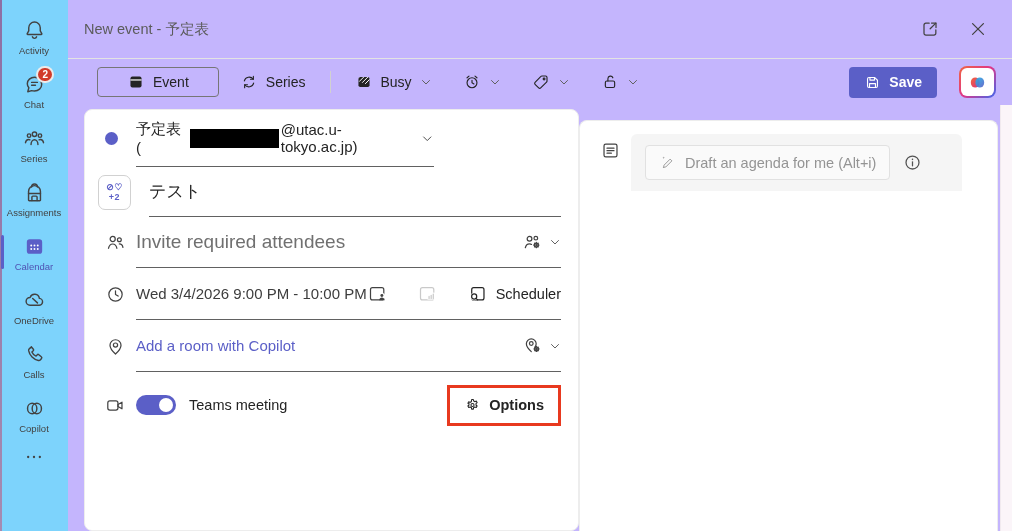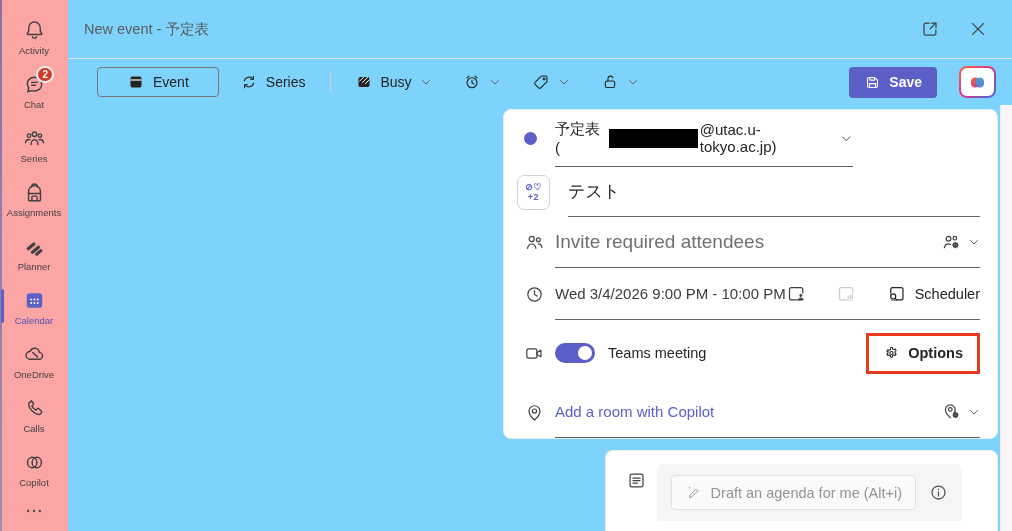--- a/index.html
+++ b/index.html
@@ -2,53 +2,53 @@
 <html><head>
 <meta charset="utf-8">
 <style>
   * { box-sizing: border-box; margin: 0; padding: 0; }
   html,body { width:1012px; height:531px; overflow:hidden; }
   body { font-family:"Liberation Sans", sans-serif; background:#faf4f8; color:#242424; }
   svg { display:block; }
   .app { display:flex; width:1012px; height:531px; }
 
   
-  .rail { width:68px; flex:none; background:#fca5a5; display:flex; flex-direction:column; align-items:center; padding-top:10px; position:relative; overflow:hidden; }
+  .rail { width:68px; flex:none; background:#7dd3fc; display:flex; flex-direction:column; align-items:center; padding-top:10px; position:relative; overflow:hidden; }
   .rail::before { content:''; position:absolute; left:0; top:0; bottom:0; width:2px; background:linear-gradient(#8d6fa4,#a58bb1); }
   .rail-item { width:100%; height:54px; flex:none; display:flex; flex-direction:column; align-items:center; justify-content:center; gap:3px; color:#424242; position:relative; cursor:pointer; }
   .rail-item svg { width:23px; height:23px; }
   .rail-label { font-size:9.5px; color:#424242; }
   .rail-item.selected .rail-label { color:#4f52b2; }
   .rail-item.selected::before { content:''; position:absolute; left:1px; top:9px; width:3px; height:34px; border-radius:3px; background:#5b5fc7; }
   .badge { position:absolute; top:2px; right:14px; min-width:17px; height:17px; padding:0 4px; border-radius:9px; background:#d13b2a; color:#fff; font-size:10px; font-weight:700; display:flex; align-items:center; justify-content:center; border:2px solid #ebebeb; }
   .rail-more { margin-top:2px; height:26px; }
 
   
-  .main { flex:1; min-width:0; display:flex; flex-direction:column; background:#7dd3fc; }
+  .main { flex:1; min-width:0; display:flex; flex-direction:column; background:#c4b5fd; }
   .titlebar { height:59px; flex:none; display:flex; align-items:center; padding:0 24px 0 16px; border-bottom:1px solid #e3e3e3; }
   .dlg-title { font-size:14.5px; color:#5b5b5b; }
   .titlebar-actions { margin-left:auto; display:flex; align-items:center; gap:28px; color:#424242; }
   .icon-btn { background:none; border:none; color:#424242; cursor:pointer; padding:0; }
   .icon-btn svg { width:20px; height:20px; }
 
   .toolbar { height:46px; flex:none; display:flex; align-items:center; padding:0 16px 0 29px; gap:11px; }
   .tb-btn { display:flex; align-items:center; gap:8px; font-size:14px; color:#242424; background:none; border:none; border-radius:4px; padding:6px 10px; cursor:pointer; }
   .tb-btn svg { width:18px; height:18px; }
   .tb-btn.selected { border:1px solid #767676; padding:5px 29px; }
   .chev { width:12px !important; height:12px !important; color:#616161; }
   .tb-divider { width:1px; height:22px; background:#d1d1d1; margin:0 3px; }
   .save-btn { margin-left:auto; display:flex; align-items:center; gap:8px; background:#5b5fc7; color:#fff; font-size:14px; font-weight:700; border:none; border-radius:4px; padding:7px 15px; cursor:pointer; }
   .save-btn svg { width:17px; height:17px; }
   .copilot-btn { width:37px; height:32px; margin-left:11px; border-radius:8px; padding:2px; background:linear-gradient(135deg,#f0683f,#e03587 48%,#3b6af0); border:none; cursor:pointer; }
   .copilot-inner { width:100%; height:100%; background:#fff; border-radius:6px; display:flex; align-items:center; justify-content:center; }
   .copilot-inner svg { width:19px; height:19px; }
 
   
   .content-wrap { flex:1; min-height:0; display:flex; }
-  .content { flex:1; min-width:0; display:flex; flex-direction:column; padding:4px 2px 0 16px;align-items:flex-end; }
+  .content { flex:1; min-width:0; display:flex; flex-direction:row; padding:4px 2px 0 16px; }
   .scrolltrack { width:12px; flex:none; background:#fbf5f9; border-left:1px solid #f1eaef; cursor:pointer; }
 
   .card { border:1px solid #ededed; border-radius:8px; background:#fff; }
   .card-fields { flex:none; }
   .card-desc { flex:1; margin-top:11px; border-radius:8px 8px 0 0; border-bottom:none; display:flex; padding:13px 35px 0 20px; min-height:0; }
 
   .row { display:flex; align-items:stretch; padding-left:20px; }
   .row-icon { width:31px; flex:none; display:flex; align-items:center; color:#424242; }
   .row-icon svg { width:21px; height:21px; }
   .field { flex:1; min-width:0; margin-right:17px; display:flex; align-items:center; border-bottom:1px solid #616161; font-size:15px; }
@@ -129,28 +129,20 @@
       <span class="rail-label">Series</span>
     </div>
     <div class="rail-item">
       <svg viewBox="0 0 24 24" fill="none" stroke="currentColor" stroke-width="1.5" stroke-linecap="round" stroke-linejoin="round">
         <path d="M9 6.2a3 3 0 0 1 6 0"></path>
         <path d="M5.8 19.8V11a6.2 6.2 0 0 1 12.4 0v8.8a.8.8 0 0 1-.8.8H6.6a.8.8 0 0 1-.8-.8z"></path>
         <path d="M5.8 13h12.4"></path>
           <path d="M9.3 20.4v-3.6a1 1 0 0 1 1-1h3.4a1 1 0 0 1 1 1v3.6"></path>
       </svg>
       <span class="rail-label">Assignments</span>
-    </div>
-    <div class="rail-item">
-      <svg viewBox="0 0 24 24" fill="currentColor">
-        <rect x="3" y="10.2" width="11" height="3.4" rx="1.7" transform="rotate(-40 8.5 12)"></rect>
-        <rect x="7.2" y="13.6" width="11.6" height="3.4" rx="1.7" transform="rotate(-40 13 15.3)"></rect>
-        <rect x="12" y="16.6" width="9" height="3.2" rx="1.6" transform="rotate(-40 16.5 18.2)"></rect>
-      </svg>
-      <span class="rail-label">Planner</span>
     </div>
     <div class="rail-item selected">
       <svg viewBox="0 0 24 24">
         <rect x="4" y="4.4" width="16" height="15.2" rx="3" fill="#5b5fc7"></rect>
         <circle cx="8.6" cy="11" r="1" fill="#fff"></circle>
           <circle cx="12" cy="11" r="1" fill="#fff"></circle>
           <circle cx="15.4" cy="11" r="1" fill="#fff"></circle>
         <circle cx="8.6" cy="14.6" r="1" fill="#fff"></circle>
           <circle cx="12" cy="14.6" r="1" fill="#fff"></circle>
           <circle cx="15.4" cy="14.6" r="1" fill="#fff"></circle>
@@ -386,42 +378,20 @@
                     <circle cx="8.2" cy="15.4" r="4.4" fill="#fff" stroke="none"></circle>
                     <circle cx="8.2" cy="15.4" r="2.9"></circle>
                       <path d="M10.3 17.5l1.8 1.8"></path>
                   </svg>
                   <span>Scheduler</span>
                 </button>
               </div>
             </div>
           </div>
 
-          <div class="row r6">
-            <span class="row-icon">
-              <svg viewBox="0 0 24 24" fill="none" stroke="currentColor" stroke-width="1.4" stroke-linecap="round" stroke-linejoin="round">
-                <rect x="3.2" y="6.8" width="11.6" height="10.4" rx="2.4"></rect>
-                <path d="M14.8 10.8l4.6-2.6v7.6l-4.6-2.6z"></path>
-              </svg>
-            </span>
-            <div class="field no-line">
-              <button class="toggle" aria-checked="true"></button>
-              <span class="tm-label">Teams meeting</span>
-              <div class="options-hl">
-                <button class="options-btn">
-                  <svg viewBox="0 0 24 24" fill="none" stroke="currentColor" stroke-width="1.5" stroke-linejoin="round">
-                    <path d="M10.8 3.5h2.4l.4 2.1c.6.2 1.2.5 1.7 1l2-.8 1.2 2.1-1.6 1.4c.1.3.1.7.1 1s0 .7-.1 1l1.6 1.4-1.2 2.1-2-.8c-.5.5-1.1.8-1.7 1l-.4 2.1h-2.4l-.4-2.1c-.6-.2-1.2-.5-1.7-1l-2 .8-1.2-2.1 1.6-1.4c-.1-.3-.1-.7-.1-1s0-.7.1-1L5.5 8.9l1.2-2.1 2 .8c.5-.5 1.1-.8 1.7-1z"></path>
-                    <circle cx="12" cy="11.3" r="2.2"></circle>
-                  </svg>
-                  <span>Options</span>
-                </button>
-              </div>
-            </div>
-          </div>
-
           <div class="row r5">
             <span class="row-icon">
               <svg viewBox="0 0 24 24" fill="none" stroke="currentColor" stroke-width="1.4" stroke-linecap="round" stroke-linejoin="round">
                 <path d="M12 20.6s-6.3-5.6-6.3-10a6.3 6.3 0 1 1 12.6 0c0 4.4-6.3 10-6.3 10z"></path>
                 <circle cx="12" cy="10.4" r="2.4"></circle>
               </svg>
             </span>
             <div class="field">
               <span class="room-link">Add a room with Copilot</span>
               <div class="field-right">
@@ -429,20 +399,42 @@
                   <svg class="mid" viewBox="0 0 24 24" fill="none" stroke="currentColor" stroke-width="1.4" stroke-linecap="round" stroke-linejoin="round">
                     <path d="M10.6 19s-5.6-5-5.6-8.9a5.6 5.6 0 1 1 11.2 0c0 1.2-.5 2.5-1.2 3.7"></path>
                     <circle cx="10.6" cy="9.7" r="2.1"></circle>
                     <circle cx="16.6" cy="15.9" r="2.2"></circle>
                       <circle cx="16.6" cy="15.9" r="0.6" fill="currentColor"></circle>
                     <path d="M16.6 13v1M16.6 17.8v1M13.7 15.9h1M18.5 15.9h1M14.6 13.9l.7.7M17.9 17.2l.7.7M18.6 13.9l-.7.7M15.3 17.2l-.7.7"></path>
                   </svg>
                   <svg class="chev" viewBox="0 0 24 24" width="12" height="12" fill="none" stroke="currentColor" stroke-width="2" stroke-linecap="round" stroke-linejoin="round">
                       <path d="M5 9l7 7 7-7"></path>
                     </svg>
+                </button>
+              </div>
+            </div>
+          </div>
+
+          <div class="row r6">
+            <span class="row-icon">
+              <svg viewBox="0 0 24 24" fill="none" stroke="currentColor" stroke-width="1.4" stroke-linecap="round" stroke-linejoin="round">
+                <rect x="3.2" y="6.8" width="11.6" height="10.4" rx="2.4"></rect>
+                <path d="M14.8 10.8l4.6-2.6v7.6l-4.6-2.6z"></path>
+              </svg>
+            </span>
+            <div class="field no-line">
+              <button class="toggle" aria-checked="true"></button>
+              <span class="tm-label">Teams meeting</span>
+              <div class="options-hl">
+                <button class="options-btn">
+                  <svg viewBox="0 0 24 24" fill="none" stroke="currentColor" stroke-width="1.5" stroke-linejoin="round">
+                    <path d="M10.8 3.5h2.4l.4 2.1c.6.2 1.2.5 1.7 1l2-.8 1.2 2.1-1.6 1.4c.1.3.1.7.1 1s0 .7-.1 1l1.6 1.4-1.2 2.1-2-.8c-.5.5-1.1.8-1.7 1l-.4 2.1h-2.4l-.4-2.1c-.6-.2-1.2-.5-1.7-1l-2 .8-1.2-2.1 1.6-1.4c-.1-.3-.1-.7-.1-1s0-.7.1-1L5.5 8.9l1.2-2.1 2 .8c.5-.5 1.1-.8 1.7-1z"></path>
+                    <circle cx="12" cy="11.3" r="2.2"></circle>
+                  </svg>
+                  <span>Options</span>
                 </button>
               </div>
             </div>
           </div>
         </div>
 
         <div class="card card-desc">
           <span class="desc-icon-col">
             <svg viewBox="0 0 24 24" fill="none" stroke="currentColor" stroke-width="1.4" stroke-linecap="round" stroke-linejoin="round">
               <rect x="4.6" y="4.6" width="14.8" height="14.8" rx="2"></rect>

